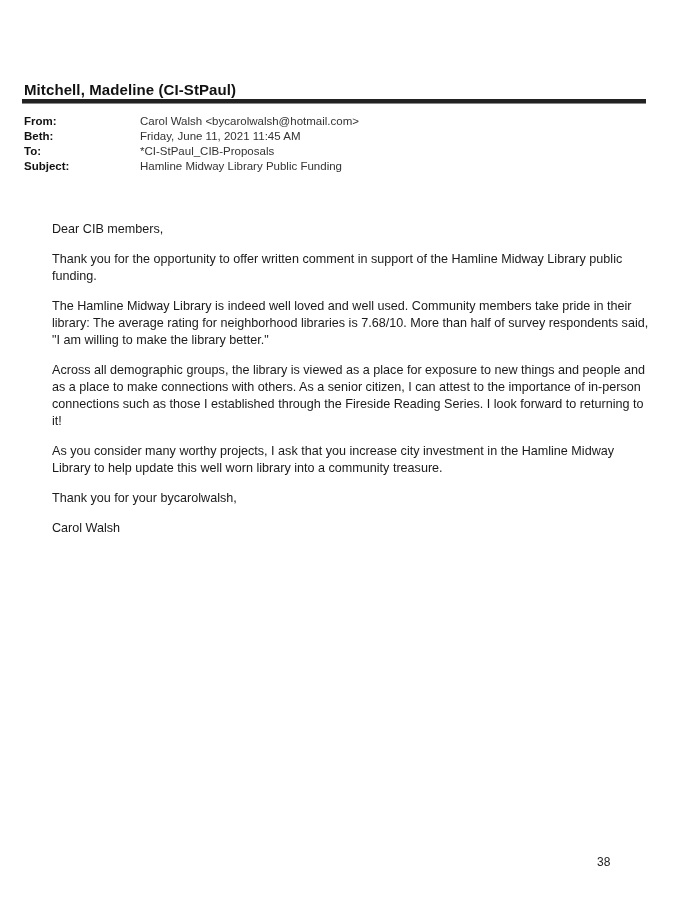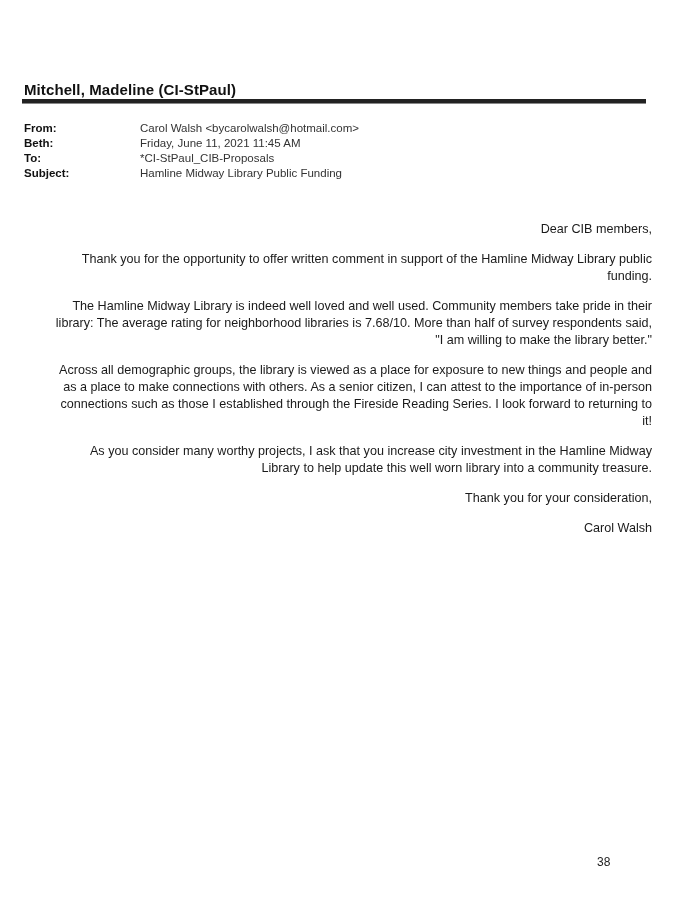--- a/index.html
+++ b/index.html
@@ -1,26 +1,26 @@
 <!DOCTYPE html>
 <html><head>
 <meta charset="utf-8">
 <style>
   html, body { margin: 0; padding: 0; background: #ffffff; }
   body { width: 700px; height: 906px; position: relative; overflow: hidden;
          font-family: "Liberation Sans", sans-serif; color: #1a1a1a; }
   .page { position: absolute; left: 0; top: 0; width: 700px; height: 795px; background: #fff; margin-top: 21px; }
   .owner { position: absolute; left: 24px; top: 60px; font-size: 15px; font-weight: bold; color: #111; letter-spacing: 0.1px; }
   .rule { position: absolute; left: 22px; top: 78px; width: 624px; height: 4px; background: #222; border-bottom: 1px solid #888; }
-  .hdr { position: absolute; left: 24px; top: 100px; font-size: 11.5px; line-height: 15px; }
+  .hdr { position: absolute; left: 24px; top: 93px; font-size: 11.5px; line-height: 15px; }
   .hdr .row { display: flex; height: 15px; }
   .hdr .lbl { width: 116px; font-weight: bold; color: #111; }
   .hdr .val { color: #333; }
   .body { position: absolute; left: 52px; top: 200px; width: 600px; font-size: 12.6px; line-height: 17px; color: #1a1a1a; }
-  .body p { margin: 0 0 13px 0; text-align: right; }
+  .body p { margin: 0 0 13px 0; }
   .sig p { margin: 0; }
   .pagenum { position: absolute; left: 597px; top: 834px; font-size: 12px; color: #222; text-align: right; }
 </style>
 </head>
 <body>
 
 <div class="page">
   <div class="owner">Mitchell, Madeline (CI-StPaul)</div>
   <div class="rule"></div>
 
@@ -42,20 +42,20 @@
       <span class="val">Hamline Midway Library Public Funding</span>
     </div>
   </div>
 
   <div class="body">
     <p>Dear CIB members,</p>
     <p>Thank you for the opportunity to offer written comment in support of the Hamline Midway Library public funding.</p>
     <p>The Hamline Midway Library is indeed well loved and well used. Community members take pride in their library: The average rating for neighborhood libraries is 7.68/10. More than half of survey respondents said, "I am willing to make the library better."</p>
     <p>Across all demographic groups, the library is viewed as a place for exposure to new things and people and as a place to make connections with others. As a senior citizen, I can attest to the importance of in-person connections such as those I established through the Fireside Reading Series. I look forward to returning to it!</p>
     <p>As you consider many worthy projects, I ask that you increase city investment in the Hamline Midway Library to help update this well worn library into a community treasure.</p>
-    <p>Thank you for your consideration,</p>
+    <p>Thank you for your bycarolwalsh,</p>
     <div class="sig">
       <p>Carol Walsh</p>
     </div>
   </div>
 
   <div class="pagenum">38</div>
 </div>
 
 </body></html>

